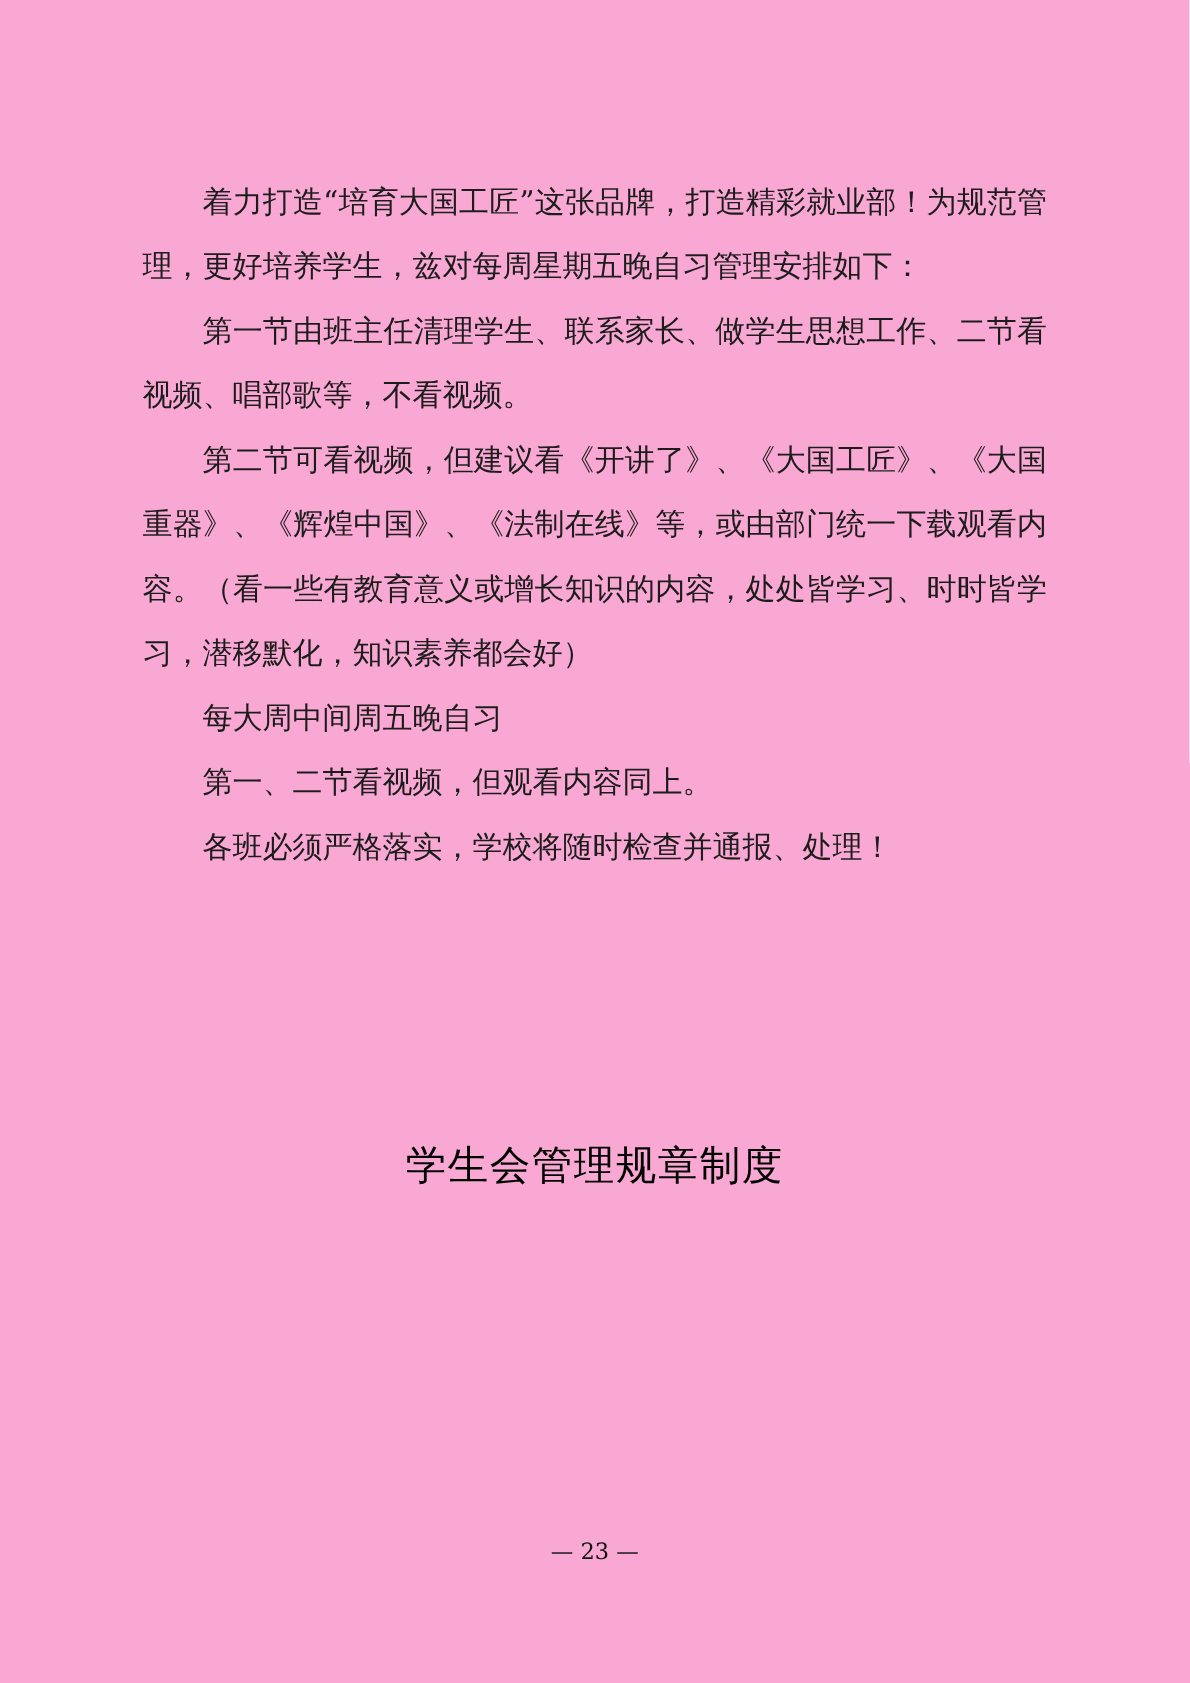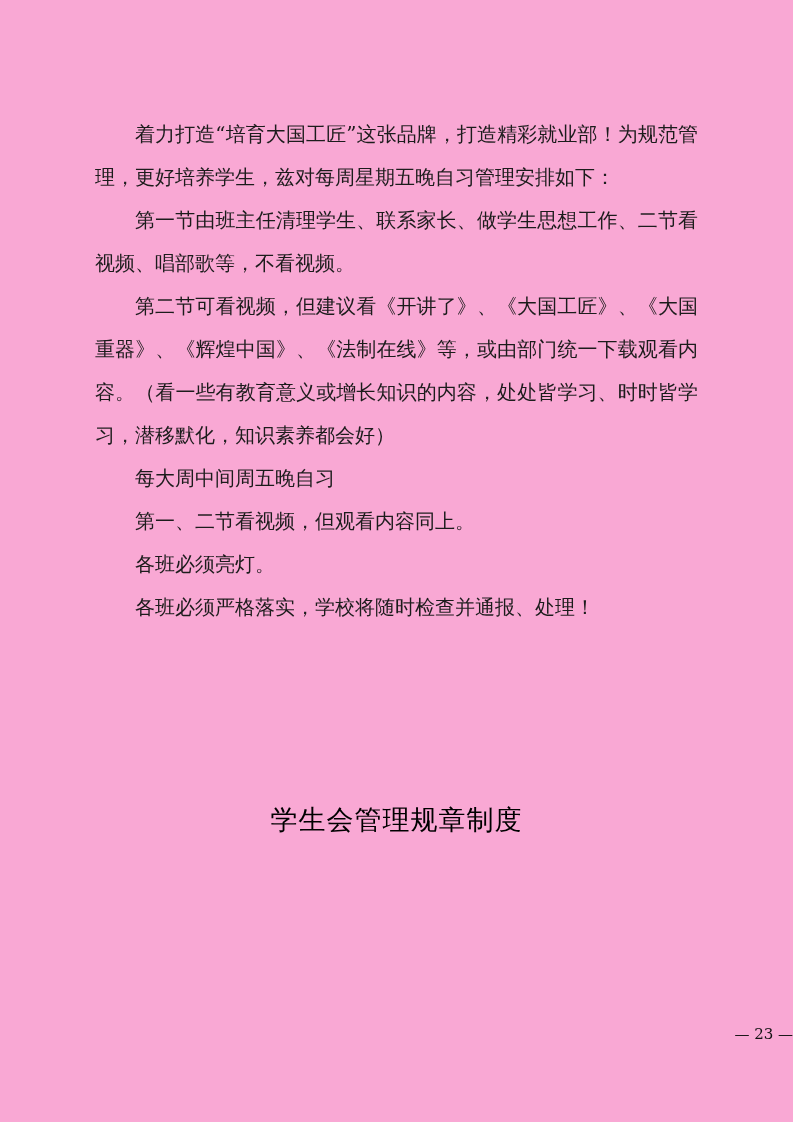--- a/index.html
+++ b/index.html
@@ -40,35 +40,34 @@
     font-size: 27px;
     line-height: 36px;
     letter-spacing: 1px;
     color: #000000;
   }
   .page-number {
     position: absolute;
     top: 1024px;
     left: 0;
     right: 0;
-    text-align: right;
+    text-align: center;
     font-family: "DejaVu Serif", "Liberation Serif", serif;
     font-size: 15px;
     line-height: 20px;
     color: #111111;
   }
 </style>
 </head>
 <body>
 
 <div class="page">
   <div class="content">
     <p class="para">着力打造“培育大国工匠”这张品牌，打造精彩就业部！为规范管理，更好培养学生，兹对每周星期五晚自习管理安排如下：</p>
     <p class="para">第一节由班主任清理学生、联系家长、做学生思想工作、二节看视频、唱部歌等，不看视频。</p>
     <p class="para">第二节可看视频，但建议看《开讲了》、《大国工匠》、《大国重器》、《辉煌中国》、《法制在线》等，或由部门统一下载观看内容。（看一些有教育意义或增长知识的内容，处处皆学习、时时皆学习，潜移默化，知识素养都会好）</p>
     <p class="para">每大周中间周五晚自习</p>
     <p class="para">第一、二节看视频，但观看内容同上。</p>
-    <p class="para">各班必须亮灯。</p>
     <p class="para">各班必须严格落实，学校将随时检查并通报、处理！</p>
     <h1 class="section-heading">学生会管理规章制度</h1>
   </div>
   <div class="page-number">— 23 —</div>
 </div>
 
 </body></html>

